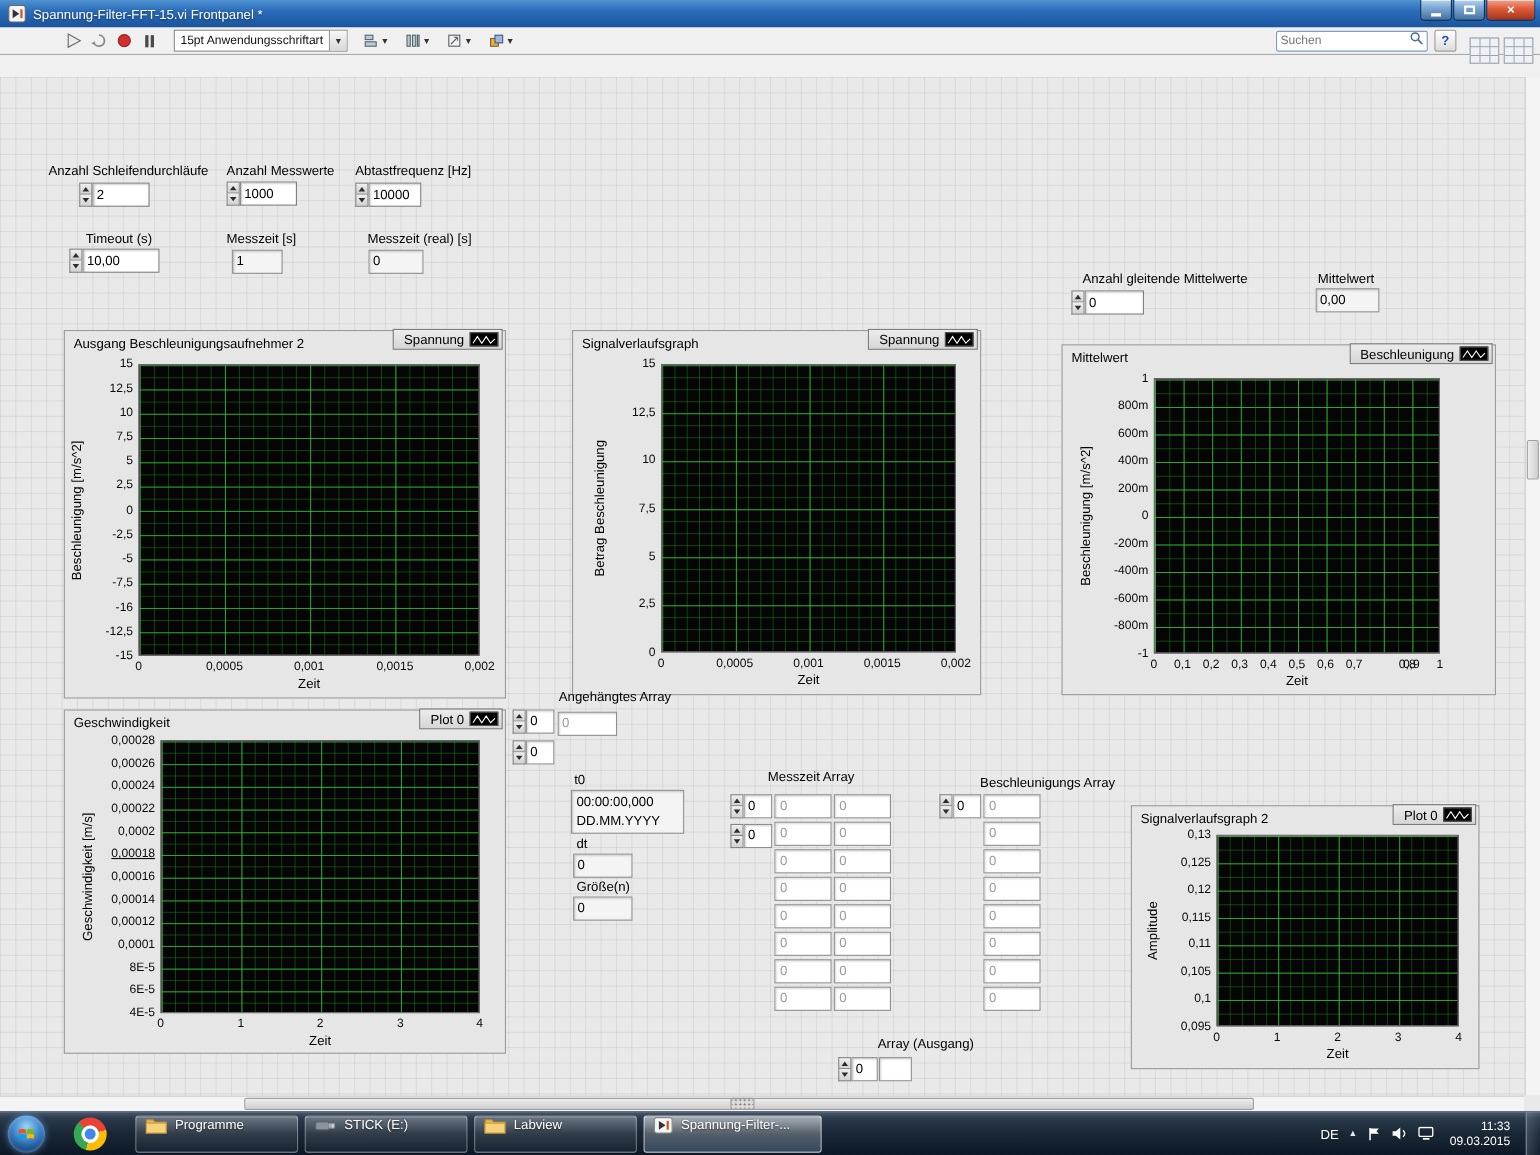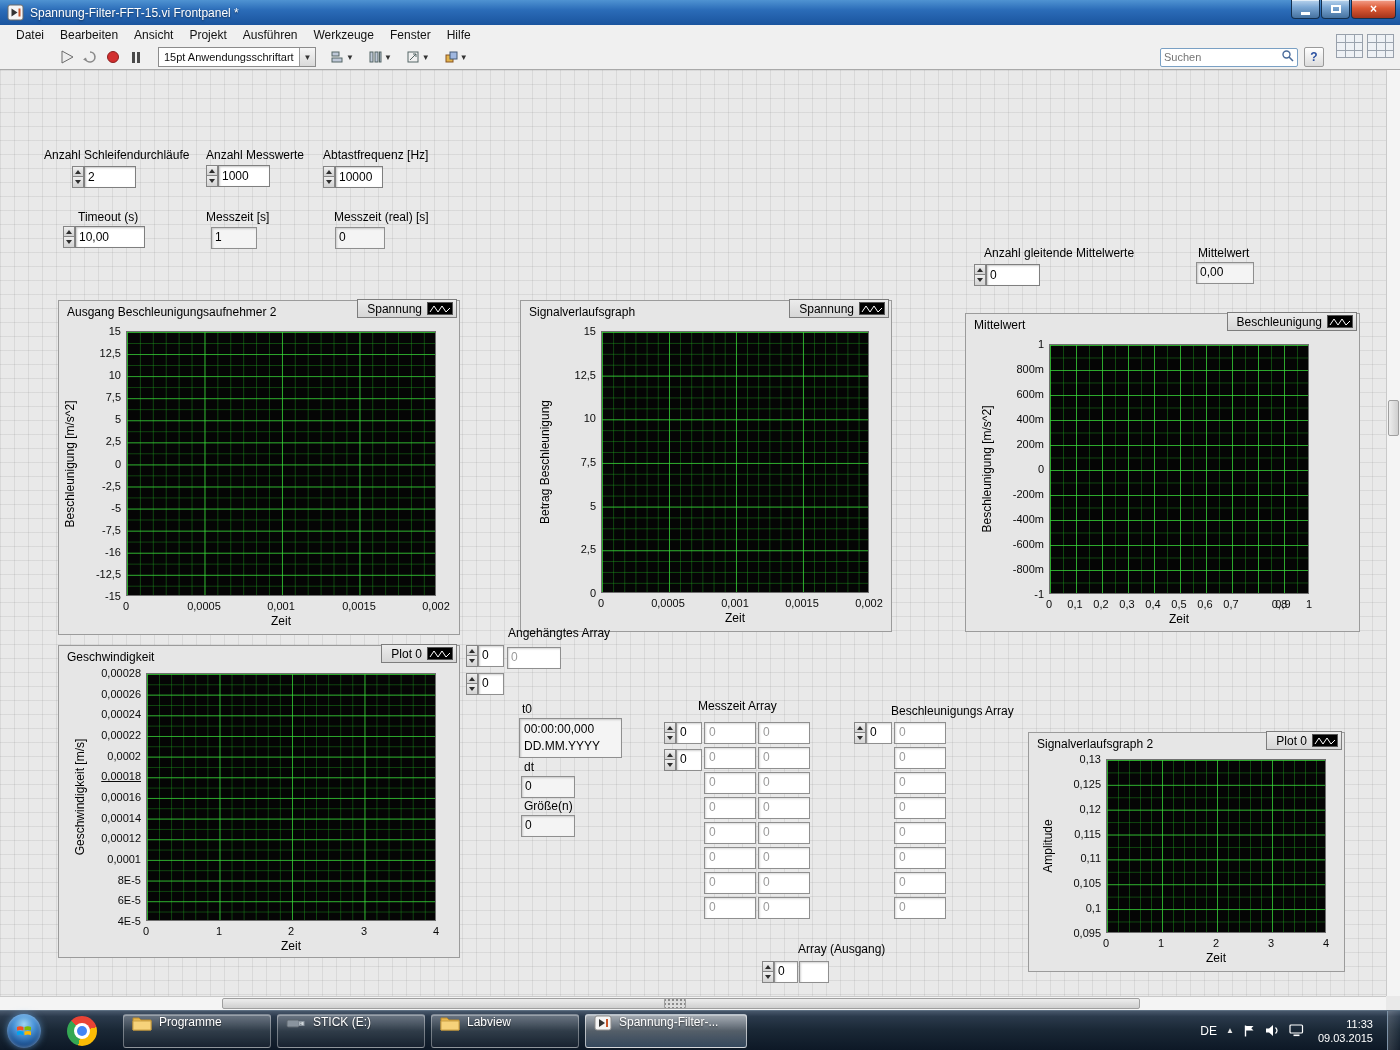--- a/index.html
+++ b/index.html
@@ -109,30 +109,20 @@
           <i class="glyph-min"></i>
         </span>
       <span class="wbtn">
           <i class="glyph-max"></i>
         </span>
       <span class="wbtn close">×</span>
     </span>
   </div>
 
   <div class="topbars">
-    <div class="menubar">
-        <div class="menu-item" style="display: inline-block;">Datei</div>
-        <div class="menu-item" style="display: inline-block;">Bearbeiten</div>
-        <div class="menu-item" style="display: inline-block;">Ansicht</div>
-        <div class="menu-item" style="display: inline-block;">Projekt</div>
-        <div class="menu-item" style="display: inline-block;">Ausführen</div>
-        <div class="menu-item" style="display: inline-block;">Werkzeuge</div>
-        <div class="menu-item" style="display: inline-block;">Fenster</div>
-        <div class="menu-item" style="display: inline-block;">Hilfe</div>
-      </div>
     <div class="toolbar">
       <span class="tbtn">
           <svg width="15" height="14" viewBox="0 0 15 14">
             <path d="M2 1 L13 7 L2 13 Z" fill="#ececec" stroke="#6a6a6a"></path>
           </svg>
         </span>
       <span class="tbtn">
           <svg width="16" height="14" viewBox="0 0 16 14">
             <path d="M8 2 a5 5 0 1 1 -4.9 6.2" fill="none" stroke="#8a8a8a" stroke-width="1.6"></path>
             <path d="M1 9.8 L4 7.6 L4.8 10.9 Z" fill="#8a8a8a"></path>

